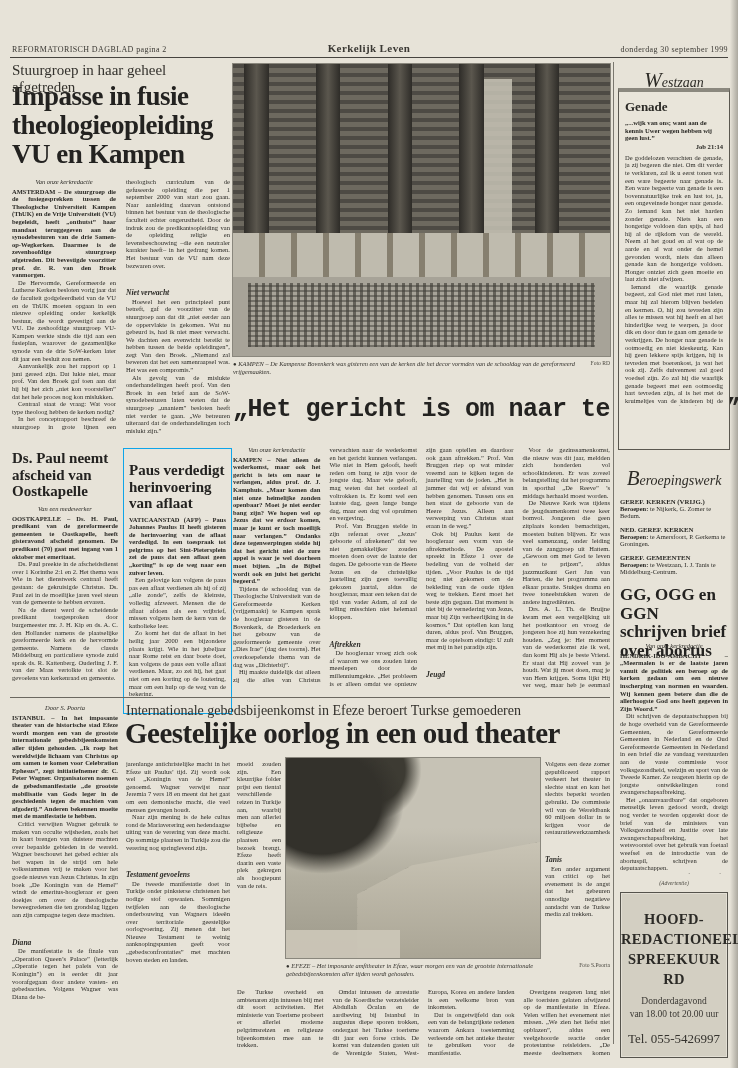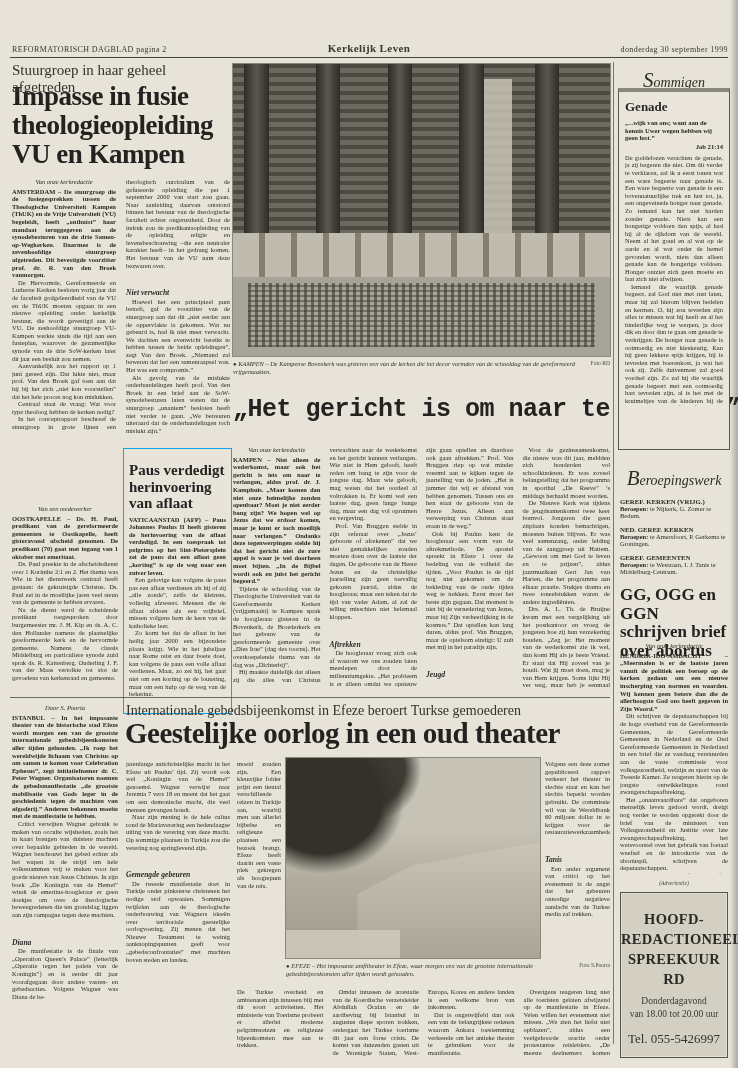--- a/index.html
+++ b/index.html
@@ -130,39 +130,40 @@
     <p>Prof. Van Bruggen stelde in zijn referaat over „Jezus’ geboorte of afrekenen” dat we niet gemakkelijker zouden moeten doen over de laatste der dagen. De geboorte van de Heere Jezus en de christelijke jaartelling zijn geen toevallig gekozen jaartal, aldus de hoogleraar, maar een teken dat de tijd van vader Adam, al zal de telling misschien niet helemaal kloppen.</p>
     <p class="subhead">Aftrekken</p>
     <p>De hoogleraar vroeg zich ook af waarom we ons zouden laten meeslepen door de millenniumgekte. „Het probleem is er alleen omdat we opnieuw zijn gaan optellen en daardoor ook gaan aftrekken.” Prof. Van Bruggen riep op wat minder vreemd aan te kijken tegen de jaartelling van de joden. „Het is jammer dat wij er afstand van hebben genomen. Tussen ons en hen staat de geboorte van de Heere Jezus. Alleen aan verwerping van Christus staat eraan in de weg.”</p>
     <p>Ook bij Paulus kent de hoogleraar een vorm van de aftrekmethode. De apostel spreekt in Efeze 1 over de bedeling van de volheid der tijden. „Voor Paulus is de tijd nog niet gekomen om de bekleding van de oude tijden weg te trekken. Eerst moet het beste zijn gegaan. Dat moment is niet bij de vernedering van Jezus, maar bij Zijn verheerlijking in de kosmos.” Dat optellen kan lang duren, aldus prof. Van Bruggen, maar de optelsom eindigt: U zult met mij in het paradijs zijn.</p>
     <p class="subhead">Jeugd</p>
     <p>Voor de gezinssamenkomst, die nieuw was dit jaar, meldden zich honderden vol schoolkinderen. Er was zoveel belangstelling dat het programma in sporthal „De Reeve” ’s middags herhaald moest worden.</p>
     <p>De Nieuwe Kerk was tijdens de jeugdsamenkomst twee keer bomvol. Jongeren die geen zitplaats konden bemachtigen, moesten buiten blijven. Er was veel samenzang, onder leiding van de zanggroep uit Hattem. „Gewoon om met God te leven en te prijzen”, aldus jazzmuzikant Gert Jan van Harten, die het programma aan elkaar praatte. Stukjes drama en twee toneelstukken waren de andere ingrediënten.</p>
     <p>Drs. A. L. Th. de Bruijne kwam met een vergelijking uit het postkantoor en vroeg de jongeren hoe zij hun verzekering houden. „Zeg je: Het moment van de wederkomst zie ik wel, dan komt Hij als je beste Vriend. Er staat dat Hij zoveel van je houdt. Wat jij moet doen, mag je van Hem krijgen. Soms lijkt Hij ver weg, maar heb je eenmaal Zijn vriendschap geproefd, dan raak je de smaak nooit meer kwijt. Soms moet je „nee” zeggen tegen dingen. Bij elke dag in je agenda staat: afspraak met Jezus.”</p>
   </div>
 
+  <div class="abs h-small" style="left:12px;top:450px;width:106px;">Ds. Paul neemt afscheid van Oostkapelle</div>
   <div class="abs body" style="left:12px;top:505px;width:106px;height:192px;">
     <p class="byline">Van een medewerker</p>
     <p class="lead noind">OOSTKAPELLE – Ds. H. Paul, predikant van de gereformeerde gemeenten te Oostkapelle, heeft gisteravond afscheid genomen. De predikant (70) gaat met ingang van 1 oktober met emeritaat.</p>
     <p>Ds. Paul preekte in de afscheidsdienst over 1 Korinthe 2:1 en 2. Het thema was Wie in het dienstwerk centraal heeft gestaan: de gekruisigde Christus. Ds. Paul zei in de moeilijke jaren veel steun van de gemeente te hebben ervaren.</p>
     <p>Na de dienst werd de scheidende predikant toegesproken door burgemeester mr. J. H. Kip en ds. A. C. den Hollander namens de plaatselijke gereformeerde kerk en de hervormde gemeente. Namens de classis Middelburg en particuliere synode zuid sprak ds. R. Kattenberg. Ouderling J. F. van der Maas vertolkte tot slot de gevoelens van kerkenraad en gemeente.</p>
   </div>
 
   <div class="abs boxed" style="left:123px;top:448px;width:97px;height:238px;">
     <div class="h-small">Paus verdedigt herinvoering van aflaat</div>
     <div class="body" style="margin-top:4px;height:180px;">
       <p class="lead noind">VATICAANSTAD (AFP) – Paus Johannes Paulus II heeft gisteren de herinvoering van de aflaat verdedigd. In een toespraak tot pelgrims op het Sint-Pietersplein zei de paus dat een aflaat geen „korting” is op de weg naar een zuiver leven.</p>
       <p>Een gelovige kan volgens de paus pas een aflaat verdienen als hij of zij „alle zonde”, zelfs de kleinste, volledig afzweert. Mensen die de aflaat afdoen als een vrijbrief, missen volgens hem de kern van de katholieke leer.</p>
       <p>Zo komt het dat de aflaat in het heilig jaar 2000 een bijzondere plaats krijgt. Wie in het jubeljaar naar Rome reist en daar boete doet, kan volgens de paus een volle aflaat verdienen. Maar, zo zei hij, het gaat niet om een korting op de loutering, maar om een hulp op de weg van de bekering.</p>
     </div>
   </div>
 
   <div class="vrule" style="left:613px;top:62px;height:982px;"></div>
 
-  <div class="abs script-head" style="left:618px;top:68px;width:112px;">Sommigen</div>
+  <div class="abs script-head" style="left:618px;top:68px;width:112px;">Westzaan</div>
   <div class="abs med-box" style="left:618px;top:88px;width:98px;height:343px;">
     <div class="med-title">Genade</div>
     <div class="med-quote">„...wijk van ons; want aan de kennis Uwer wegen hebben wij geen lust.”</div>
     <div class="med-ref">Job 21:14</div>
     <div class="body" style="height:252px;">
       <p class="noind">De goddelozen verachten de genade, ja zij begeren die niet. Om dit verder te verklaren, zal ik u eerst tonen wat een ware begeerte naar genade is. Een ware begeerte van genade is een bovennatuurlijke trek en lust tot, ja, een ongeveinsde honger naar genade. Zo iemand kan het niet harden zonder genade. Niets kan een hongerige voldoen dan spijs, al had hij al de rijkdom van de wereld. Neem al het goud en al wat op de aarde en al wat onder de hemel gevonden wordt, niets dan alleen genade kan de hongerige voldoen. Honger ontziet zich geen moeite en laat zich niet afwijzen.</p>
       <p>Iemand die waarlijk genade begeert, zal God niet met rust laten, maar hij zal hierom blijven bedelen en kermen. O, hij zou tevreden zijn alles te missen wat hij heeft en al het hinderlijke weg te werpen, ja door dik en door dun te gaan om genade te verkrijgen. De honger naar genade is ootmoedig en niet kieskeurig. Kan hij geen lekkere spijs krijgen, hij is tevreden met boerenkost, ja wat het ook zij. Zelfs duivenmest zal goed voedsel zijn. Zo zal hij die waarlijk genade begeert met een ootmoedig hart tevreden zijn, al is het met de kruimeltjes van de kinderen bij de honden onder de tafel. Ofschoon ze met David deurwachters zijn in het huis Gods, ze geven er niet om als de wereld hen vertrapt, als ze maar genade mogen verkrijgen, al worden ze voor aller afschrapsel gerekend.</p>
 
     </div>
   </div>
@@ -208,21 +209,21 @@
     <p class="subhead">Diana</p>
     <p>De manifestatie is de finale van „Operation Queen’s Palace” (letterlijk „Operatie tegen het paleis van de Koningin”) en is eerder dit jaar voorafgegaan door andere vasten- en gebedsacties. Volgens Wagner was Diana de be-</p>
   </div>
 
   <div class="abs kicker-sm" style="left:126px;top:703px;width:484px;">Internationale gebedsbijeenkomst in Efeze beroert Turkse gemoederen</div>
   <div class="abs h1" style="left:125px;top:718px;width:485px;font-size:29px;white-space:nowrap;">Geestelijke oorlog in een oud theater</div>
 
   <div class="abs body" style="left:126px;top:760px;width:104px;height:300px;">
     <p class="noind">jarenlange antichristelijke macht in het Efeze uit Paulus’ tijd. Zij wordt ook wel „Koningin van de Hemel” genoemd. Wagner verwijst naar Jeremia 7 vers 18 en meent dat het gaat om een demonische macht, die veel mensen gevangen houdt.</p>
     <p>Naar zijn mening is de hele cultus rond de Mariaverering een hedendaagse uiting van de verering van deze macht. Op sommige plaatsen in Turkije zou die verering nog springlevend zijn.</p>
-    <p class="subhead">Gemengde gebeuren</p>
+    <p class="subhead">Testament gevoelens</p>
     <p>De tweede manifestatie doet in Turkije onder pinksterse christenen het nodige stof opwaaien. Sommigen twijfelen aan de theologische onderbouwing van Wagners ideeën over territoriale geestelijke oorlogvoering. Zij menen dat het Nieuwe Testament te weinig aanknopingspunten geeft voor „gebedsconfrontaties” met machten boven steden en landen.</p>
   </div>
 
   <div class="abs body" style="left:237px;top:760px;width:44px;height:198px;">
     <p class="noind">moeid zouden zijn. Een kleurrijke folder prijst een tiental verschillende reizen in Turkije aan, waarbij men aan allerlei bijbelse en religieuze plaatsen een bezoek brengt. Efeze heeft daarin een vaste plek gekregen als hoogtepunt van de reis.</p>
   </div>
 
   <div class="photo" style="left:286px;top:758px;width:254px;height:200px;">
     <div class="pe-sky"></div>
     <div class="pe-ruins"></div>

